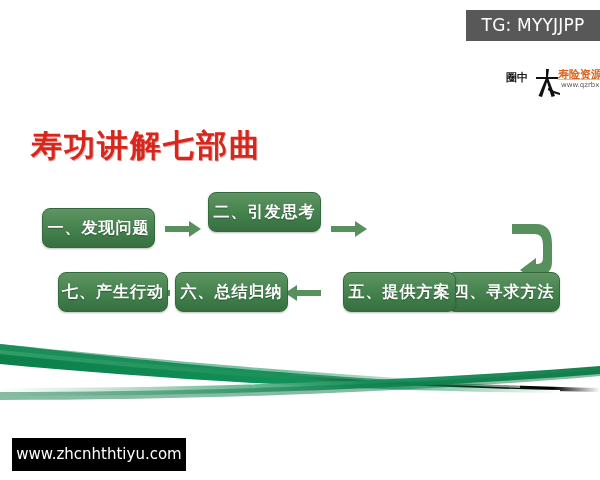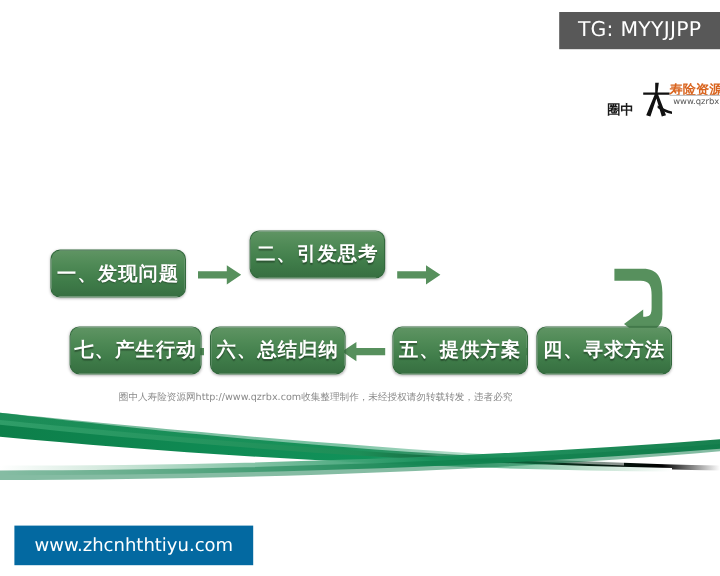--- a/index.html
+++ b/index.html
@@ -29,21 +29,21 @@
   }
 
   
   #logo {
     position:absolute; left:506px; top:66px;
     width:92px; height:34px;
   }
   #logo .lg-cn {
     position:absolute; left:0px; top:5px;
     font-size:11px; font-weight:bold; color:#1a1a1a;
-    letter-spacing:0px; line-height:13px;margin-top:14px;
+    letter-spacing:0px; line-height:13px;
   }
   #logo .lg-person {
     position:absolute; left:28px; top:2px;
     width:26px; height:30px;
   }
   #logo .lg-red {
     position:absolute; left:52px; top:2px;
     font-size:11px; font-weight:bold; color:#d9641e;
     letter-spacing:0px; line-height:13px; white-space:nowrap;
   }
@@ -103,22 +103,22 @@
     letter-spacing:0px;
     white-space:nowrap;
   }
 
   
   #swoosh { position:absolute; left:0; top:330px; width:600px; height:90px; }
 
   
   #watermark {
     position:absolute; left:12px; top:438px;
-    width:199px; height:33px;
-    background:#0369a1;
+    width:174px; height:33px;
+    background:#000000;
     color:#ffffff;
     font-size:15px;
     line-height:33px;
     text-align:center;
     white-space:nowrap;
   }
 </style>
 </head>
 <body>
 
@@ -160,20 +160,21 @@
     <span class="lg-cn">圈中</span>
     <svg class="lg-person" viewBox="0 0 26 30">
       <path d="M12 1 L15 1 L14 9 L24 9 L24 11 L14.5 11 L21 28 L17.5 29 L13 14 L8 29 L4.5 28 L11.5 11 L2 11 L2 9 L12 9 Z" fill="#111"></path>
       <path d="M14 20 C18 22 22 24 26 25 L26 27 C21 26 17 24 14 22 Z" fill="#111"></path>
     </svg>
     <span class="lg-red">寿险资源网</span>
     <span class="lg-rule"></span>
     <span class="lg-url">www.qzrbx.com</span>
   </div>
 
+  <div id="title">寿功讲解七部曲</div>
 
   <div class="fbox" style="left:42px;  top:208px; width:113px;">一、发现问题</div>
 
   <svg class="arrow-h" style="left:164px; top:218px; width:38px;" viewBox="0 0 38 22">
     <path d="M1,8 L25,8 L25,3 L37,11 L25,19 L25,14 L1,14 Z" fill="#57905d"></path>
   </svg>
 
   <div class="fbox" style="left:208px; top:192px; width:113px;">二、引发思考</div>
 
   <svg class="arrow-h" style="left:330px; top:218px; width:38px;" viewBox="0 0 38 22">
@@ -185,31 +186,30 @@
     <path d="M10,6 L34,6 C46,6 50,14 50,26 L50,44 C50,54 44,58 34,58 L34,64
              L18,52 L34,40 L34,46 C40,46 41,44 41,38 L41,28 C41,20 39,16 32,16 L10,16 Z" fill="#57905d"></path>
   </svg>
 
   <div class="fbox" style="left:447px; top:272px; width:113px;text-align:right;">四、寻求方法</div>
 
   <svg class="arrow-h" style="left:403px; top:282px; width:38px;" viewBox="0 0 38 22">
     <path d="M37,8 L13,8 L13,3 L1,11 L13,19 L13,14 L37,14 Z" fill="#57905d"></path>
   </svg>
 
-  <div class="fbox" style="left:327px; top:272px; width:113px;">五、提供方案</div>
+  <div class="fbox" style="left:343px; top:272px; width:113px;">五、提供方案</div>
 
   <svg class="arrow-h" style="left:284px; top:282px; width:38px;" viewBox="0 0 38 22">
     <path d="M37,8 L13,8 L13,3 L1,11 L13,19 L13,14 L37,14 Z" fill="#57905d"></path>
   </svg>
 
   <div class="fbox" style="left:175px; top:272px; width:113px;">六、总结归纳</div>
 
   <svg class="arrow-h" style="left:133px; top:282px; width:38px;" viewBox="0 0 38 22">
     <path d="M37,8 L13,8 L13,3 L1,11 L13,19 L13,14 L37,14 Z" fill="#57905d"></path>
   </svg>
 
   <div class="fbox" style="left:22px;  top:272px; width:110px;margin-left:36px;">七、产生行动</div>
 
-  <div id="footnote">圈中人寿险资源网http://www.qzrbx.com收集整理制作，未经授权请勿转载转发，违者必究</div>
 
   <div id="watermark">www.zhcnhthtiyu.com</div>
 
 </div>
 
 </body></html>

